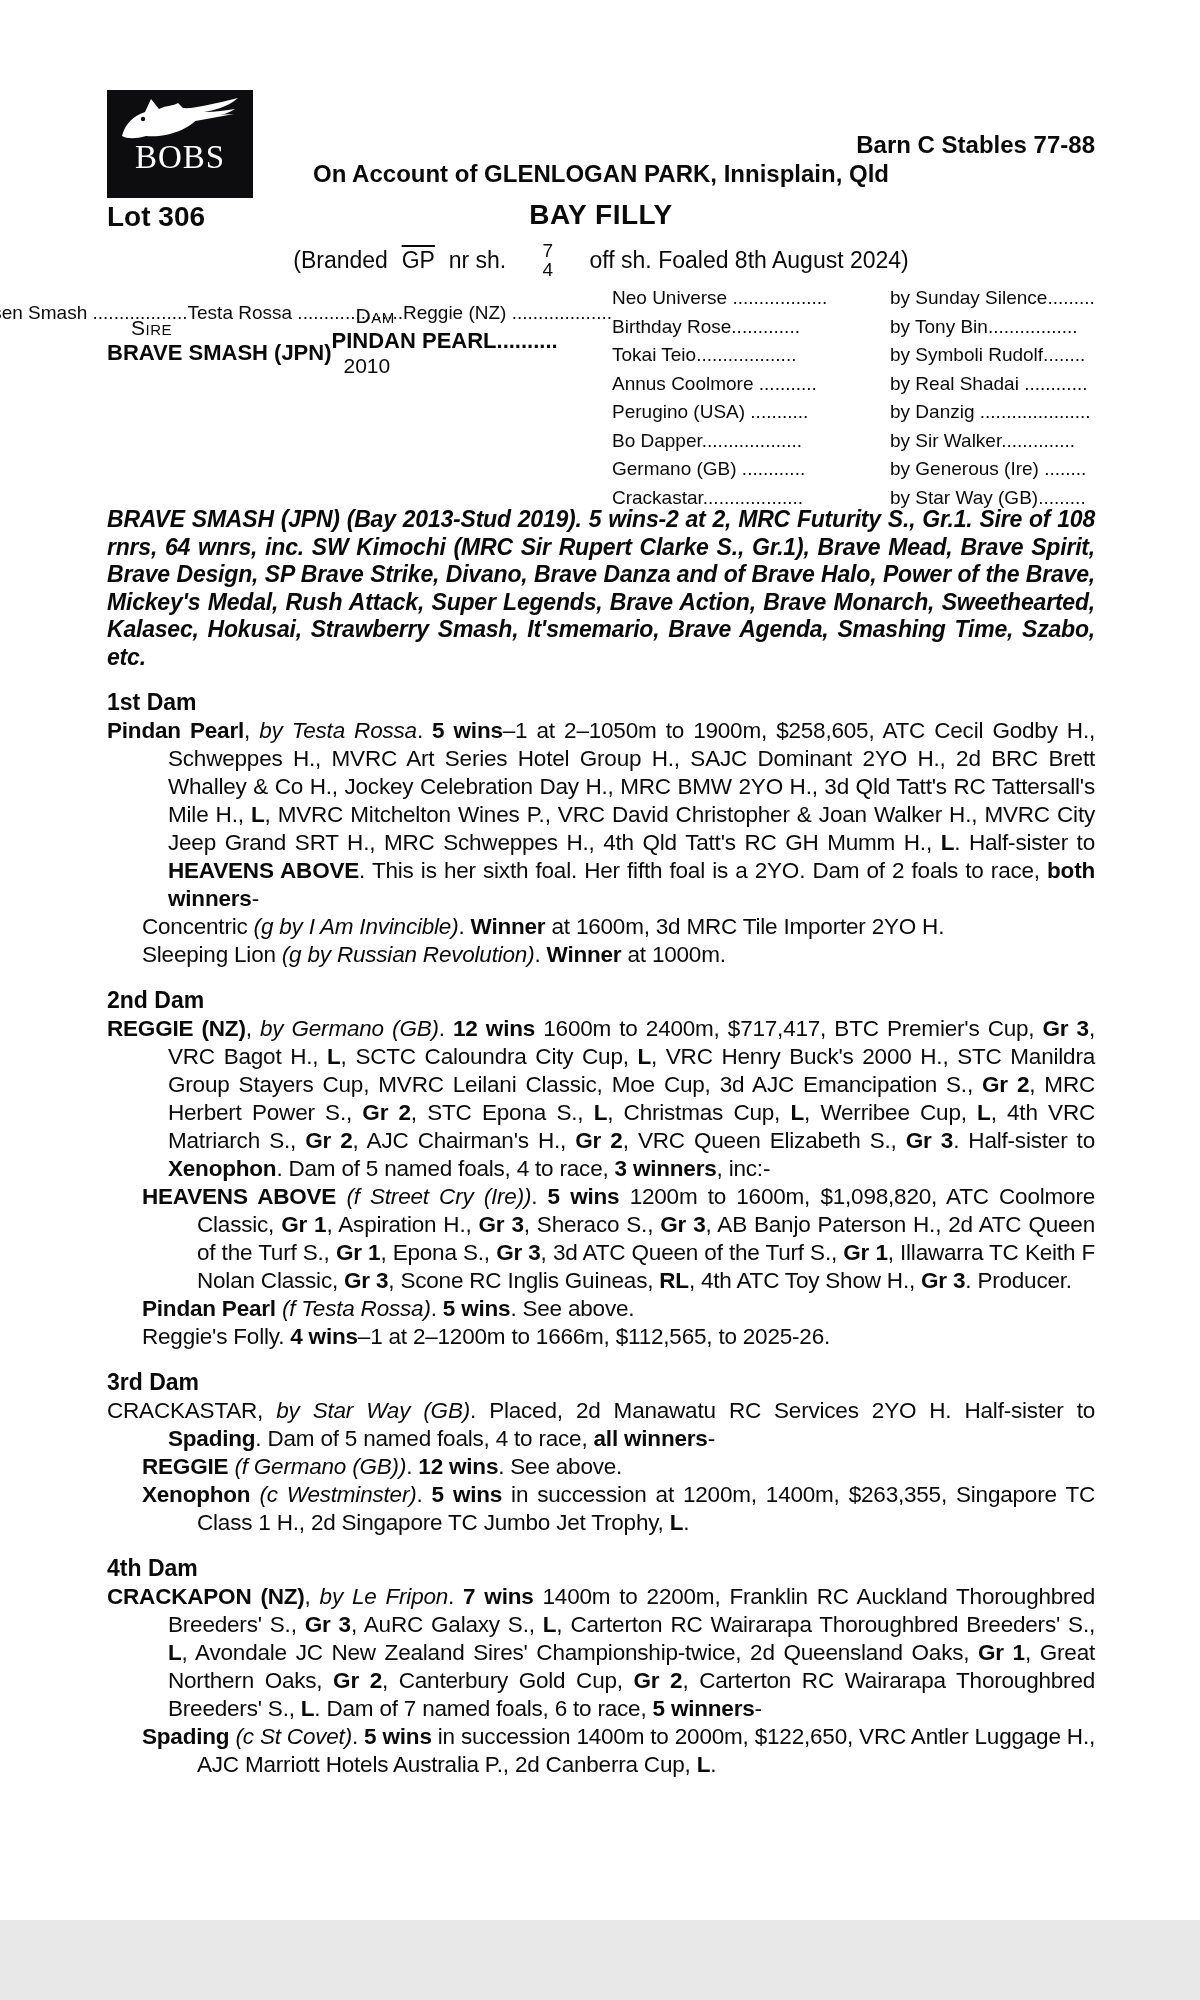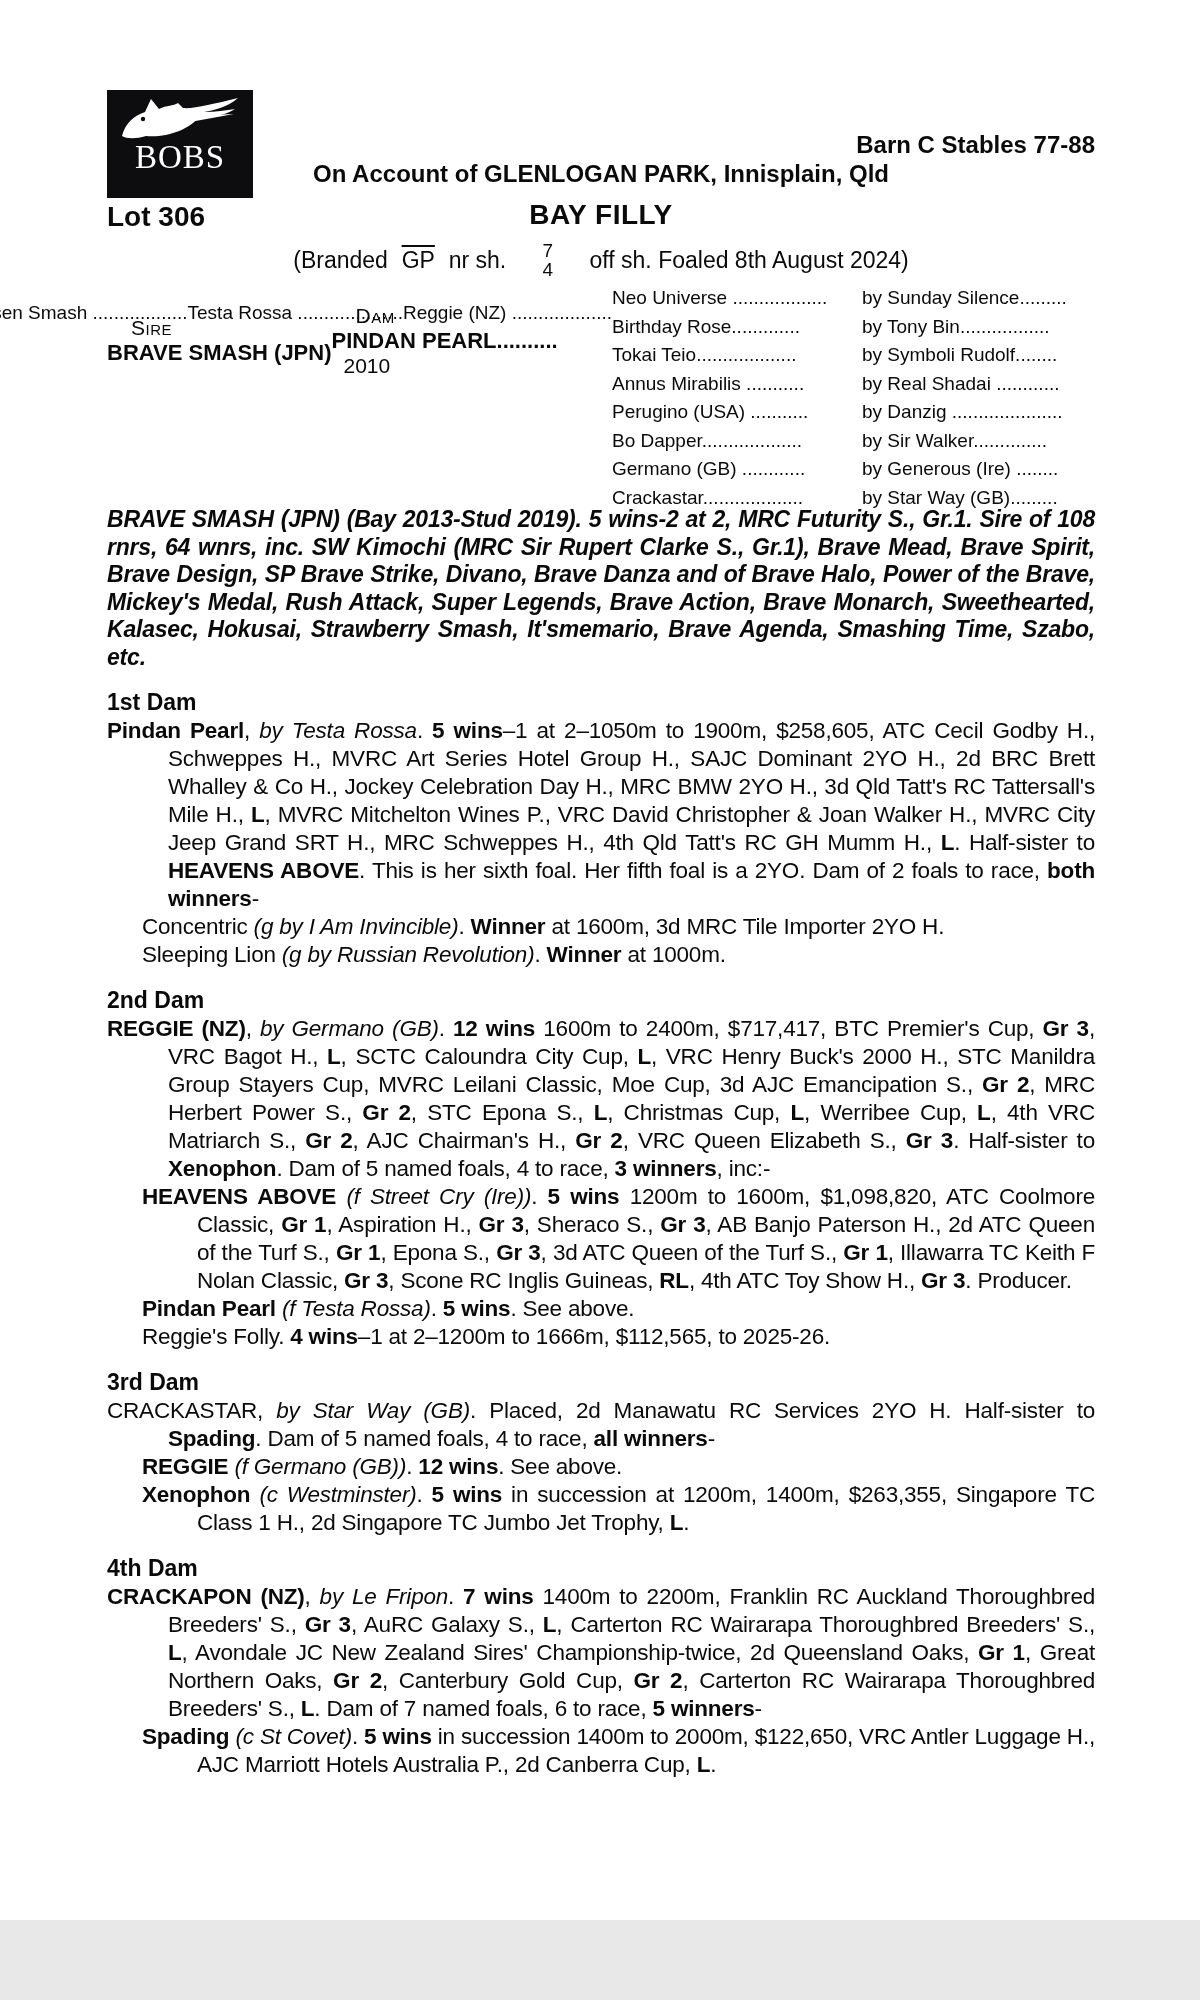--- a/index.html
+++ b/index.html
@@ -25,21 +25,21 @@
   
   .pedigree{position:absolute;left:0;top:284px;width:988px;height:230px;display:flex;}
   .ped-col1{width:251px;display:flex;flex-direction:row;}
   .ped-parent{height:114px;display:flex;flex-direction:column;justify-content:center;}
   .ped-label{font-variant:small-caps;font-size:21px;letter-spacing:.5px;margin-left:24px;}
   .ped-name{font-weight:700;font-size:22px;white-space:nowrap;text-align:center;}
   .ped-year{font-size:21px;margin-left:12px;}
   .ped-col2{width:254px;display:flex;flex-direction:row;justify-content:flex-end;}
   .ped-col2 div{height:57px;display:flex;align-items:center;font-size:19px;white-space:nowrap;}
   .ped-col3{flex:1;display:flex;flex-direction:column;}
-  .ped-row{height:28.5px;display:flex;align-items:center;font-size:19px;white-space:nowrap;}
+  .ped-row{height:28.5px;display:flex;align-items:center;font-size:19px;white-space:nowrap;gap:28px;}
   .g3name{width:250px;overflow:hidden;}
   .g3by{flex:1;overflow:hidden;}
 
   
   .details{position:absolute;left:0;top:506px;width:988px;}
   .sire-summary{font-size:23px;line-height:27.5px;font-weight:700;font-style:italic;
                 text-align:justify;letter-spacing:-0.2px;}
   .dam-section{margin-top:17px;}
   .dam-heading{font-size:23px;font-weight:700;margin:0 0 1px 0;line-height:28px;}
   .details p{margin:0;font-size:22.5px;line-height:28px;text-align:justify;letter-spacing:-0.2px;}
@@ -105,21 +105,21 @@
           </div>
         <div class="ped-row">
             <span class="g3name">Birthday Rose.............</span>
             <span class="g3by">by Tony Bin.................</span>
           </div>
         <div class="ped-row">
             <span class="g3name">Tokai Teio...................</span>
             <span class="g3by">by Symboli Rudolf........</span>
           </div>
         <div class="ped-row">
-            <span class="g3name">Annus Mirabilis ...........</span>
+            <span class="g3name">Annus Coolmore ...........</span>
             <span class="g3by">by Real Shadai ............</span>
           </div>
         <div class="ped-row">
             <span class="g3name">Perugino (USA) ...........</span>
             <span class="g3by">by Danzig .....................</span>
           </div>
         <div class="ped-row">
             <span class="g3name">Bo Dapper...................</span>
             <span class="g3by">by Sir Walker..............</span>
           </div>

